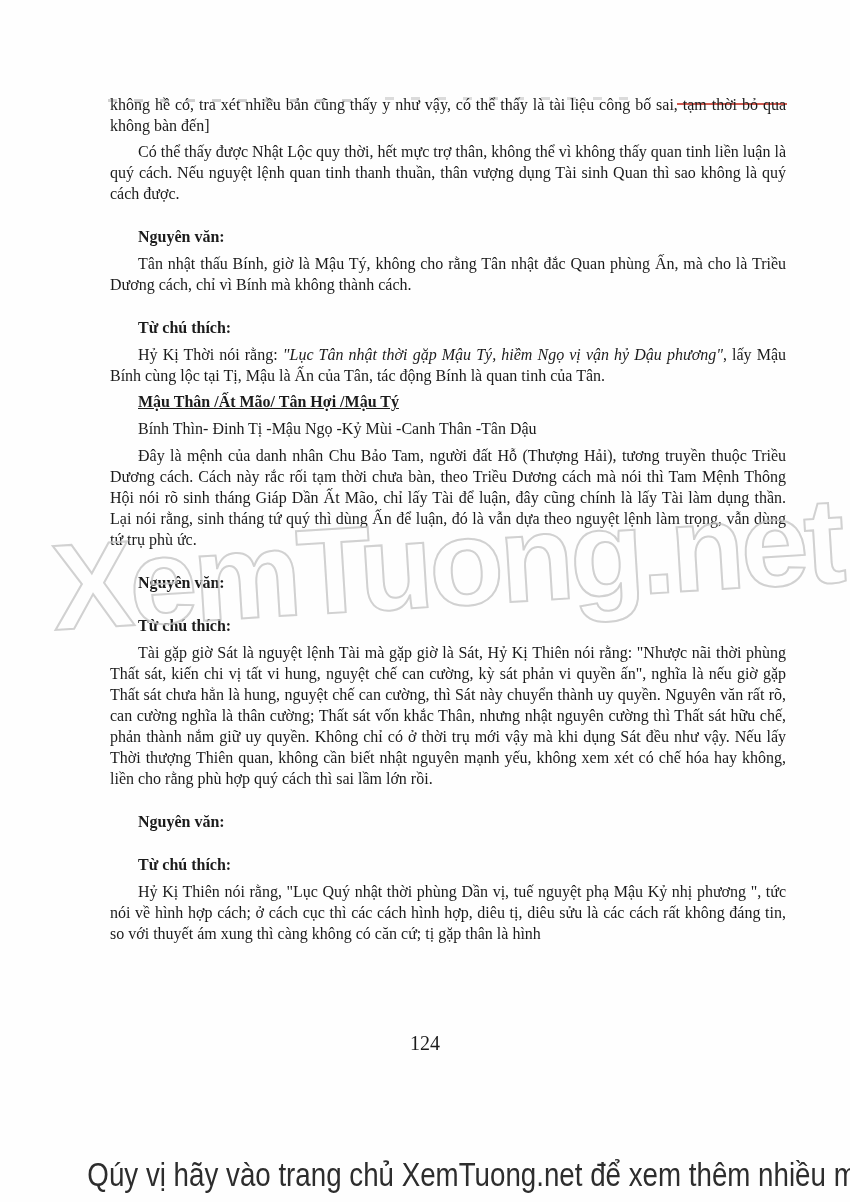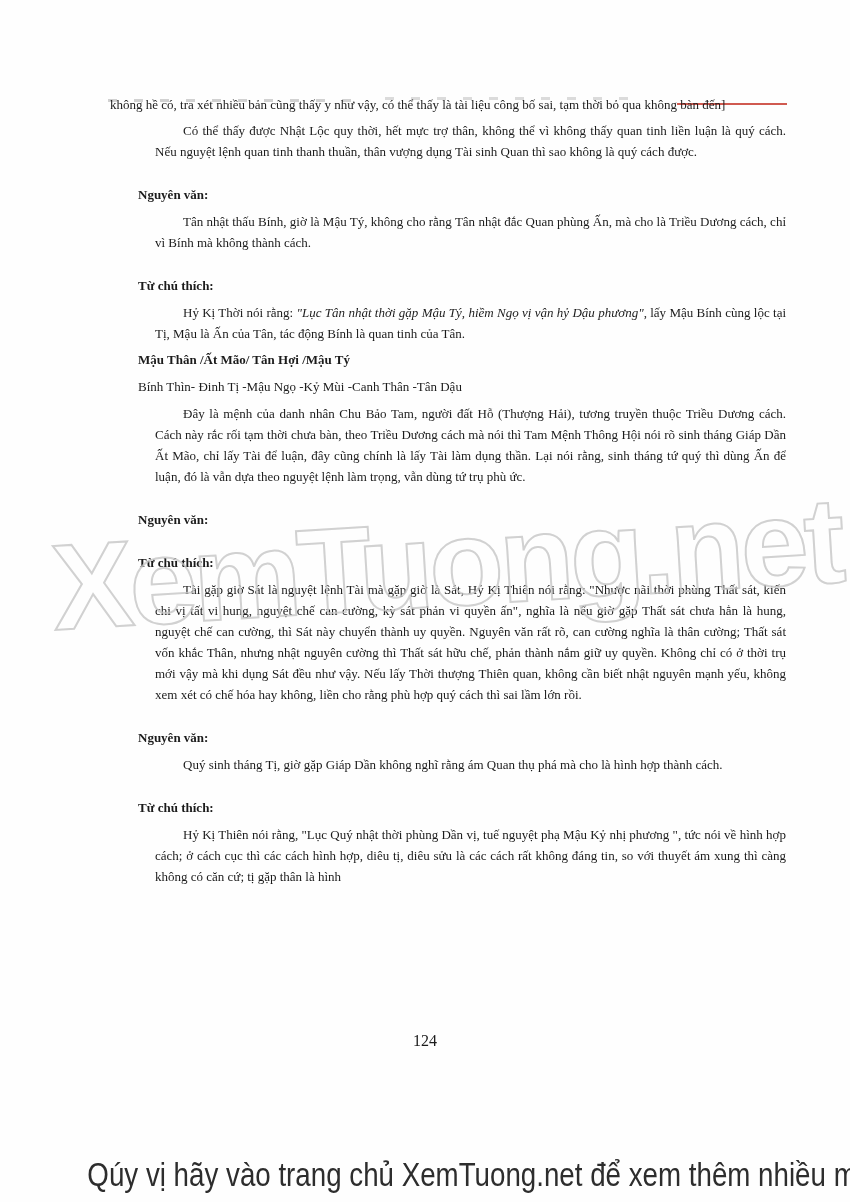--- a/index.html
+++ b/index.html
@@ -11,29 +11,29 @@
     overflow: hidden;
     font-family: "Liberation Serif", serif;
     color: #1b1b1b;
   }
   
   .doc {
     position: absolute;
     left: 110px;
     top: 94px;
     width: 676px;
-    font-size: 13px;
+    font-size: 16px;
     line-height: 21px;
   }
   .doc p { margin: 0 0 5px 0; }
   .doc p.para { text-align: justify; }
-  .doc p.indent { text-indent: 28px; margin-left: 45px; }
+  .doc p.indent { text-indent: 28px; }
   .doc p.heading { font-weight: bold; text-align: left; margin: 22px 0 6px 0; text-indent: 28px; }
   .doc p.line { text-align: left; margin: 2px 0 6px 0; text-indent: 28px; }
-  .doc p.line.bold { font-weight: bold; }
+  .doc p.line.bold { font-weight: bold; text-decoration: underline; }
   .doc span.italic { font-style: italic; }
 
   
   .remnant {
     position: absolute;
     height: 3px;
     opacity: 0.45;
     background: repeating-linear-gradient(90deg, #9a9a9a 0 9px, transparent 9px 26px);
   }
   .remnant.r1 { left: 108px; top: 99px; width: 245px; }
@@ -63,21 +63,21 @@
     white-space: nowrap;
     pointer-events: none;
     z-index: 5;
   }
 
   .page-number {
     position: absolute;
     left: 0; top: 1032px;
     width: 100%;
     text-align: center;
-    font-size: 16px;
+    font-size: 20px;
     color: #1b1b1b;
   }
 
   .footer-banner {
     position: absolute;
     left: 0; top: 1156px;
     width: 100%;
     text-align: center;
   }
   .footer-banner .txt {
@@ -107,21 +107,20 @@
       <p class="para indent"><span>Tân nhật thấu Bính, giờ là Mậu Tý, không cho rằng Tân nhật đắc Quan phùng Ấn, mà cho là Triều Dương cách, chỉ vì Bính mà không thành cách.</span></p>
       <p class="heading"><span>Từ chú thích:</span></p>
       <p class="para indent"><span>Hỷ Kị Thời nói rằng: </span><span class="italic">"Lục Tân nhật thời gặp Mậu Tý, hiềm Ngọ vị vận hỷ Dậu phương"</span><span>, lấy Mậu Bính cùng lộc tại Tị, Mậu là Ấn của Tân, tác động Bính là quan tinh của Tân.</span></p>
       <p class="line bold"><span>Mậu Thân /Ất Mão/ Tân Hợi /Mậu Tý</span></p>
       <p class="line"><span>Bính Thìn- Đinh Tị -Mậu Ngọ -Kỷ Mùi -Canh Thân -Tân Dậu</span></p>
       <p class="para indent"><span>Đây là mệnh của danh nhân Chu Bảo Tam, người đất Hỗ (Thượng Hải), tương truyền thuộc Triều Dương cách. Cách này rắc rối tạm thời chưa bàn, theo Triều Dương cách mà nói thì Tam Mệnh Thông Hội nói rõ sinh tháng Giáp Dần Ất Mão, chỉ lấy Tài để luận, đây cũng chính là lấy Tài làm dụng thần. Lại nói rằng, sinh tháng tứ quý thì dùng Ấn để luận, đó là vẫn dựa theo nguyệt lệnh làm trọng, vẫn dùng tứ trụ phù ức.</span></p>
       <p class="heading"><span>Nguyên văn:</span></p>
       <p class="heading"><span>Từ chú thích:</span></p>
       <p class="para indent"><span>Tài gặp giờ Sát là nguyệt lệnh Tài mà gặp giờ là Sát, Hỷ Kị Thiên nói rằng: "Nhược nãi thời phùng Thất sát, kiến chi vị tất vi hung, nguyệt chế can cường, kỳ sát phản vi quyền ấn", nghĩa là nếu giờ gặp Thất sát chưa hẳn là hung, nguyệt chế can cường, thì Sát này chuyển thành uy quyền. Nguyên văn rất rõ, can cường nghĩa là thân cường; Thất sát vốn khắc Thân, nhưng nhật nguyên cường thì Thất sát hữu chế, phản thành nắm giữ uy quyền. Không chỉ có ở thời trụ mới vậy mà khi dụng Sát đều như vậy. Nếu lấy Thời thượng Thiên quan, không cần biết nhật nguyên mạnh yếu, không xem xét có chế hóa hay không, liền cho rằng phù hợp quý cách thì sai lầm lớn rồi.</span></p>
       <p class="heading"><span>Nguyên văn:</span></p>
-      <p class="para indent"><span>Quý sinh tháng Tị, giờ gặp Giáp Dần không nghĩ rằng ám Quan thụ phá mà cho là hình hợp thành cách.</span></p>
       <p class="heading"><span>Từ chú thích:</span></p>
       <p class="para indent"><span>Hỷ Kị Thiên nói rằng, "Lục Quý nhật thời phùng Dần vị, tuế nguyệt phạ Mậu Kỷ nhị phương ", tức nói về hình hợp cách; ở cách cục thì các cách hình hợp, diêu tị, diêu sửu là các cách rất không đáng tin, so với thuyết ám xung thì càng không có căn cứ; tị gặp thân là hình</span></p>
     </div>
 
   <div class="watermark">XemTuong.net</div>
 
   <div class="page-number">124</div>
 
   <div class="footer-banner">
     <span class="txt">Qúy vị hãy vào trang chủ XemTuong.net để xem thêm nhiều mục hay khác</span>

